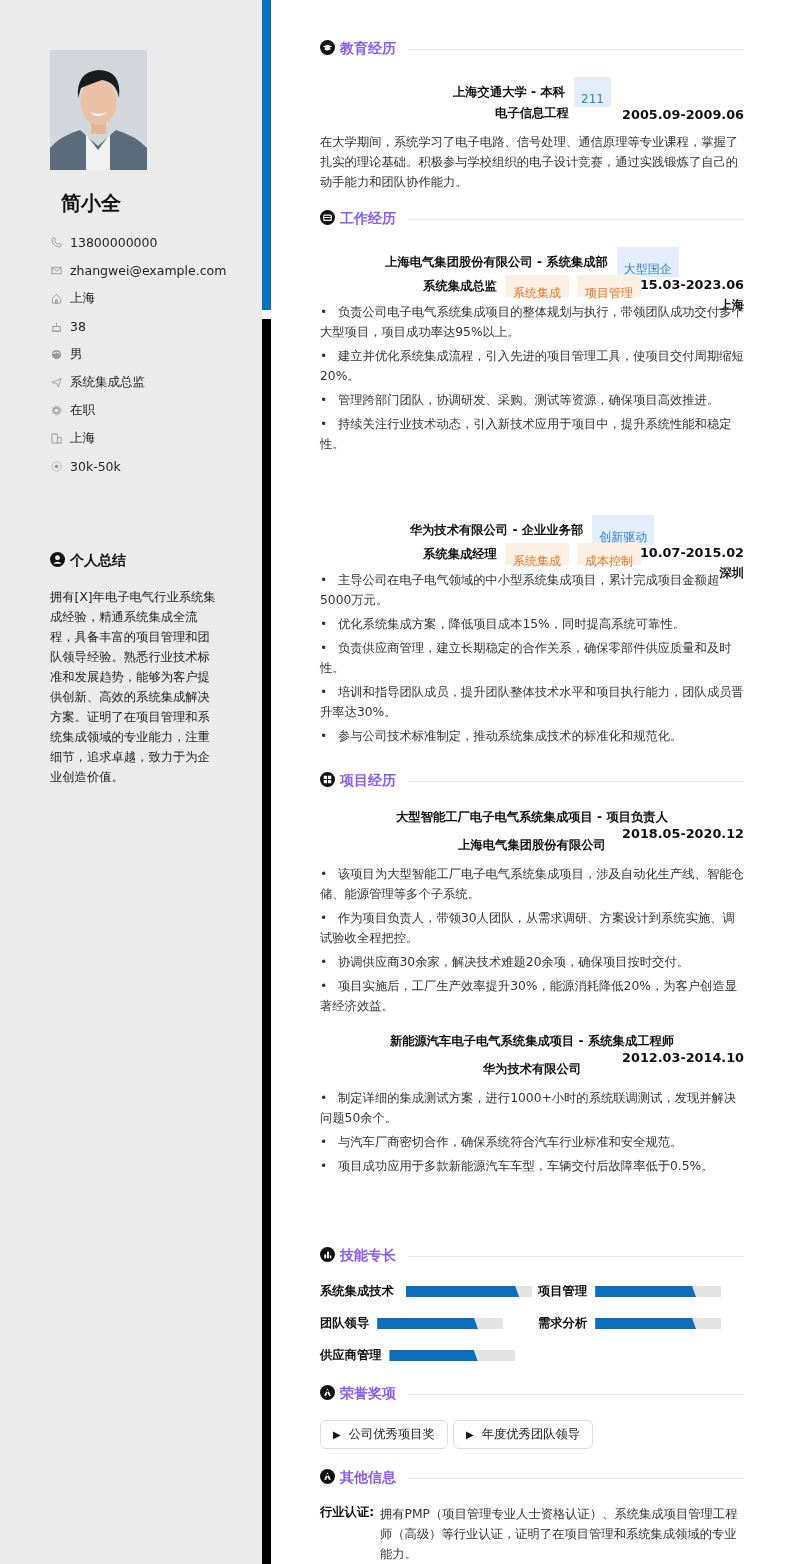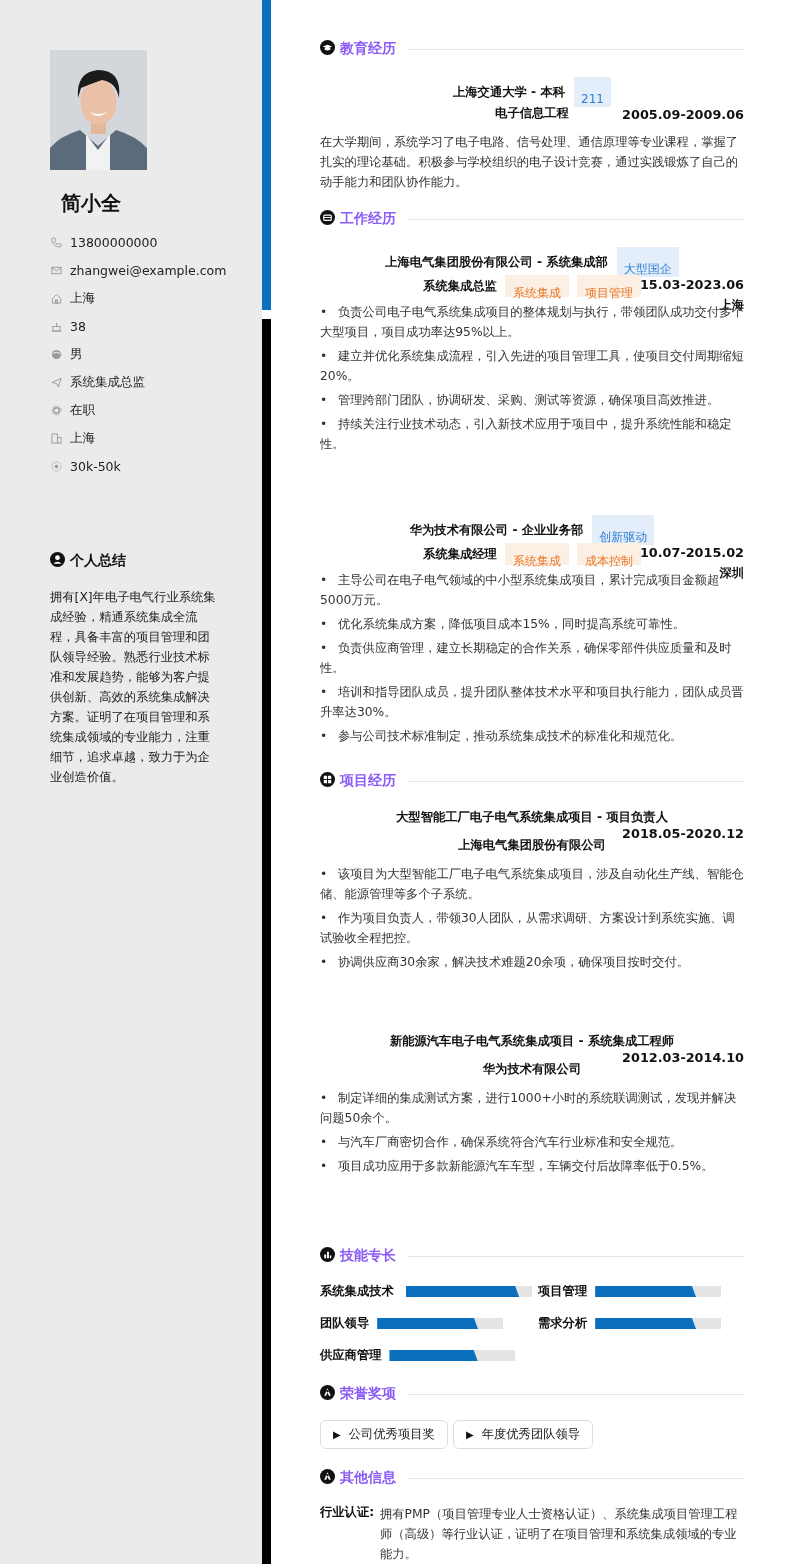--- a/index.html
+++ b/index.html
@@ -253,20 +253,21 @@
     <span class="left">大型智能工厂电子电气系统集成项目 - 项目负责人</span>
     <span class="right">2018.05-2020.12</span>
   </div>
   <div class="row" style="top:837px;">
     <span class="left">上海电气集团股份有限公司</span>
   </div>
   <ul class="bullets" style="top:864px;">
     <li><span class="dot">•</span><span>该项目为大型智能工厂电子电气系统集成项目，涉及自动化生产线、智能仓储、能源管理等多个子系统。</span></li>
     <li><span class="dot">•</span><span>作为项目负责人，带领30人团队，从需求调研、方案设计到系统实施、调试验收全程把控。</span></li>
     <li><span class="dot">•</span><span>协调供应商30余家，解决技术难题20余项，确保项目按时交付。</span></li>
+    <li><span class="dot">•</span><span>项目实施后，工厂生产效率提升30%，能源消耗降低20%，为客户创造显著经济效益。</span></li>
   </ul>
 
   <div class="row" style="top:1033px;">
     <span class="left">新能源汽车电子电气系统集成项目 - 系统集成工程师</span>
     <span class="right">2012.03-2014.10</span>
   </div>
   <div class="row" style="top:1061px;">
     <span class="left">华为技术有限公司</span>
   </div>
   <ul class="bullets" style="top:1088px;">

